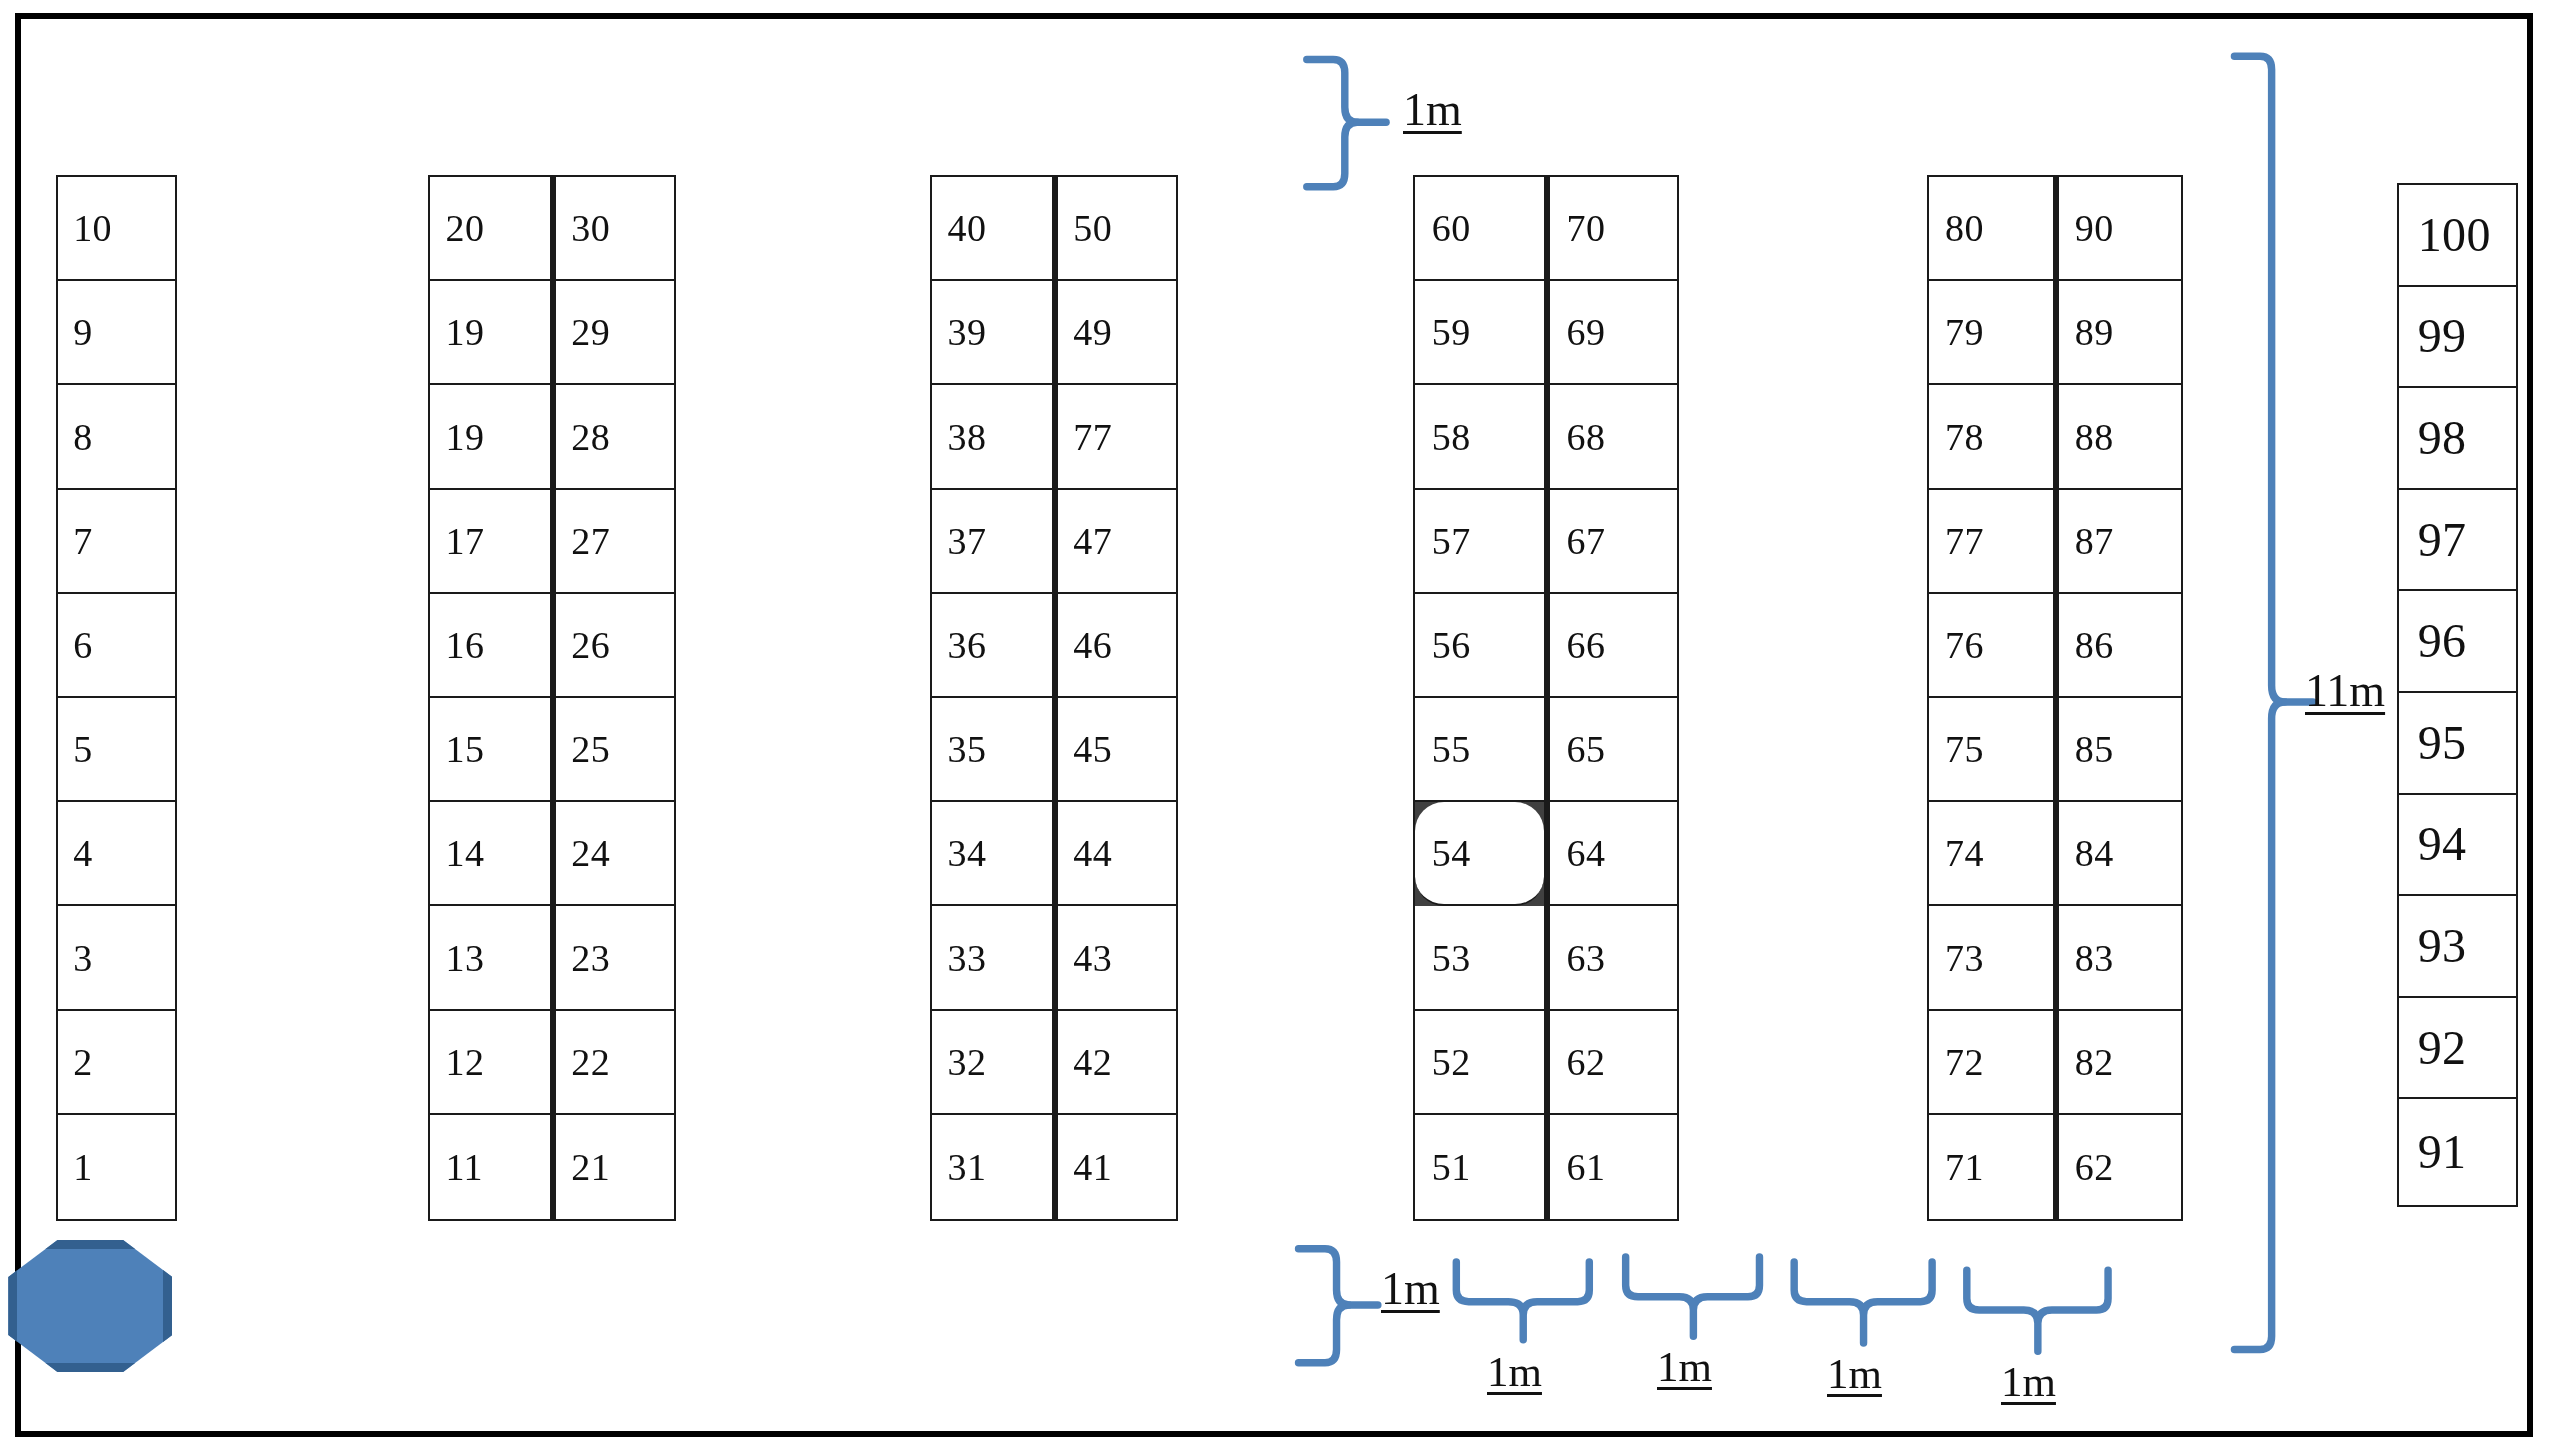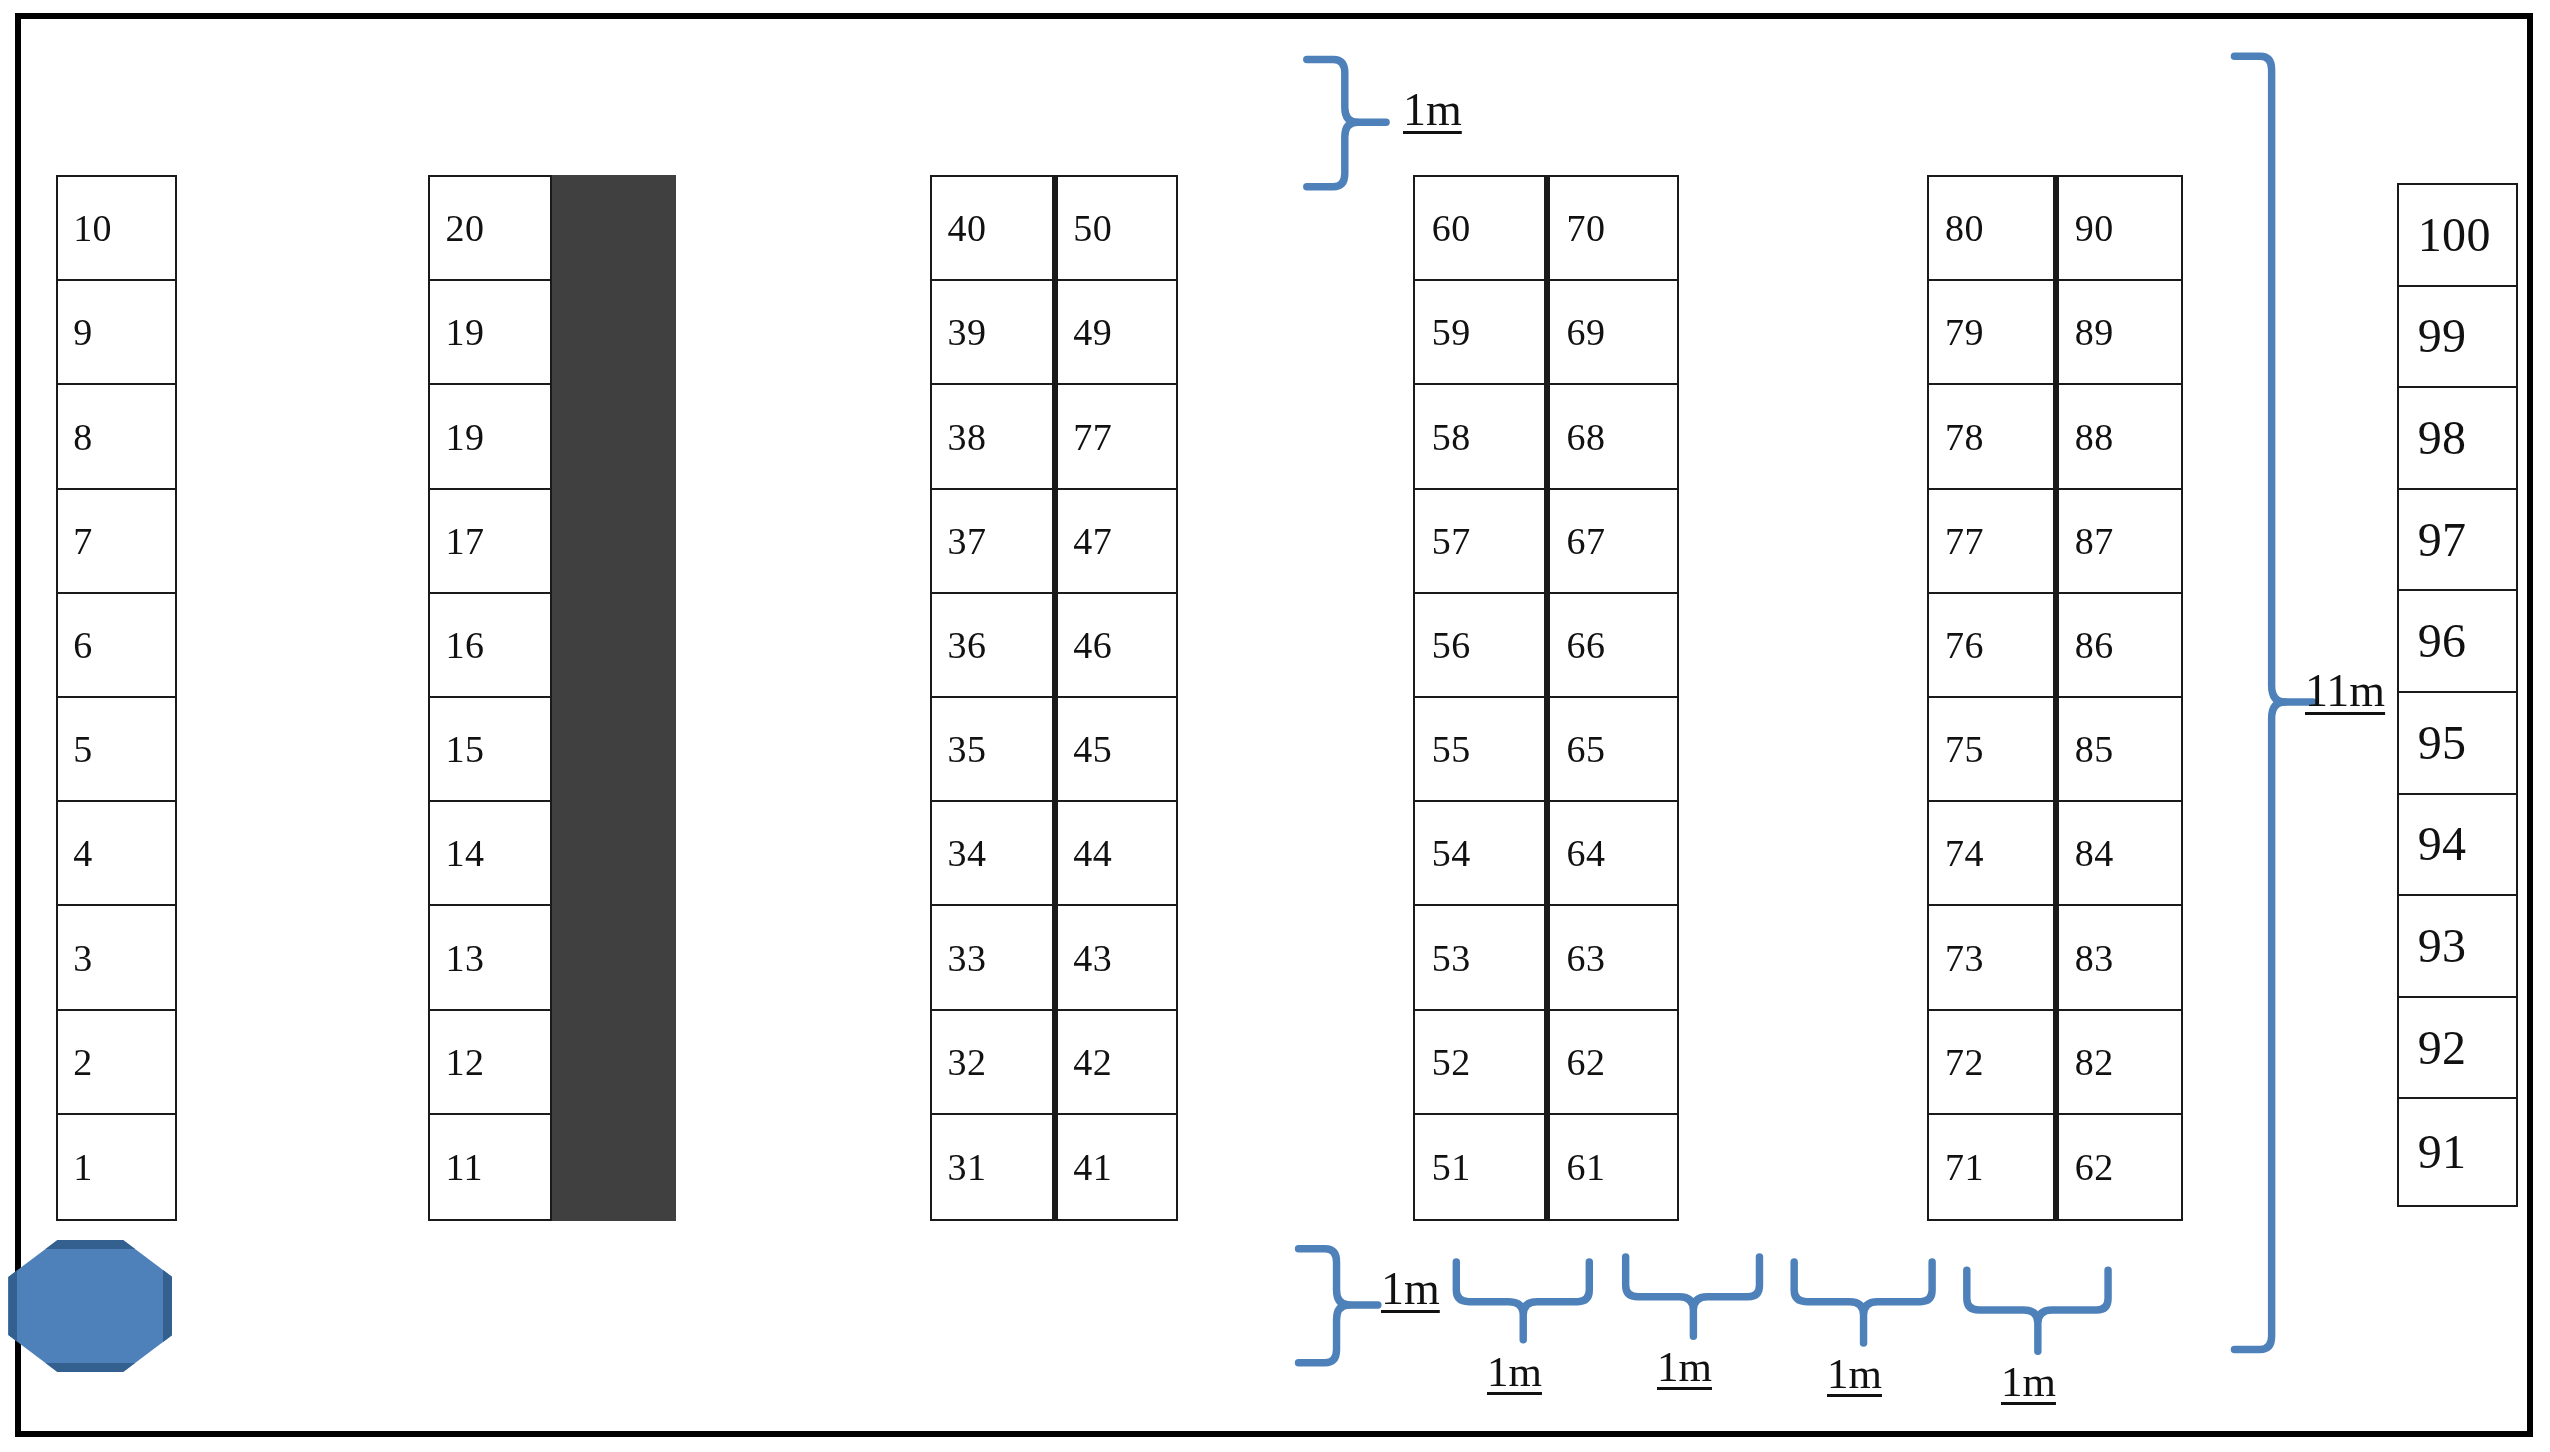--- a/index.html
+++ b/index.html
@@ -140,20 +140,32 @@
       <div class="rack-cell" style="height:105px;">19</div>
       <div class="rack-cell" style="height:105px;">19</div>
       <div class="rack-cell" style="height:105px;">17</div>
       <div class="rack-cell" style="height:105px;">16</div>
       <div class="rack-cell" style="height:105px;">15</div>
       <div class="rack-cell" style="height:105px;">14</div>
       <div class="rack-cell" style="height:105px;">13</div>
       <div class="rack-cell" style="height:105px;">12</div>
       <div class="rack-cell" style="height:105px;">11</div>
     </div>
+    <div class="rack-col" style="width:124px;">
+      <div class="rack-cell" style="height:105px;">30</div>
+      <div class="rack-cell" style="height:105px;">29</div>
+      <div class="rack-cell" style="height:105px;">28</div>
+      <div class="rack-cell" style="height:105px;">27</div>
+      <div class="rack-cell" style="height:105px;">26</div>
+      <div class="rack-cell" style="height:105px;">25</div>
+      <div class="rack-cell" style="height:105px;">24</div>
+      <div class="rack-cell" style="height:105px;">23</div>
+      <div class="rack-cell" style="height:105px;">22</div>
+      <div class="rack-cell" style="height:105px;">21</div>
+    </div>
   </div>
 
   <div class="rack-block" style="left:930px; top:175px; width:248px; height:1046px;">
     <div class="rack-col" style="width:124px;">
       <div class="rack-cell" style="height:105px;">40</div>
       <div class="rack-cell" style="height:105px;">39</div>
       <div class="rack-cell" style="height:105px;">38</div>
       <div class="rack-cell" style="height:105px;">37</div>
       <div class="rack-cell" style="height:105px;">36</div>
       <div class="rack-cell" style="height:105px;">35</div>
@@ -177,21 +189,21 @@
   </div>
 
   <div class="rack-block" style="left:1413px; top:175px; width:266px; height:1046px;">
     <div class="rack-col" style="width:133px;">
       <div class="rack-cell" style="height:105px;">60</div>
       <div class="rack-cell" style="height:105px;">59</div>
       <div class="rack-cell" style="height:105px;">58</div>
       <div class="rack-cell" style="height:105px;">57</div>
       <div class="rack-cell" style="height:105px;">56</div>
       <div class="rack-cell" style="height:105px;">55</div>
-      <div class="rack-cell" style="height:105px;">54</div>
+      <div class="rack-cell" style="height:105px;border-radius:29px;">54</div>
       <div class="rack-cell" style="height:105px;">53</div>
       <div class="rack-cell" style="height:105px;">52</div>
       <div class="rack-cell" style="height:105px;">51</div>
     </div>
     <div class="rack-col" style="width:133px;">
       <div class="rack-cell" style="height:105px;">70</div>
       <div class="rack-cell" style="height:105px;">69</div>
       <div class="rack-cell" style="height:105px;">68</div>
       <div class="rack-cell" style="height:105px;">67</div>
       <div class="rack-cell" style="height:105px;">66</div>

